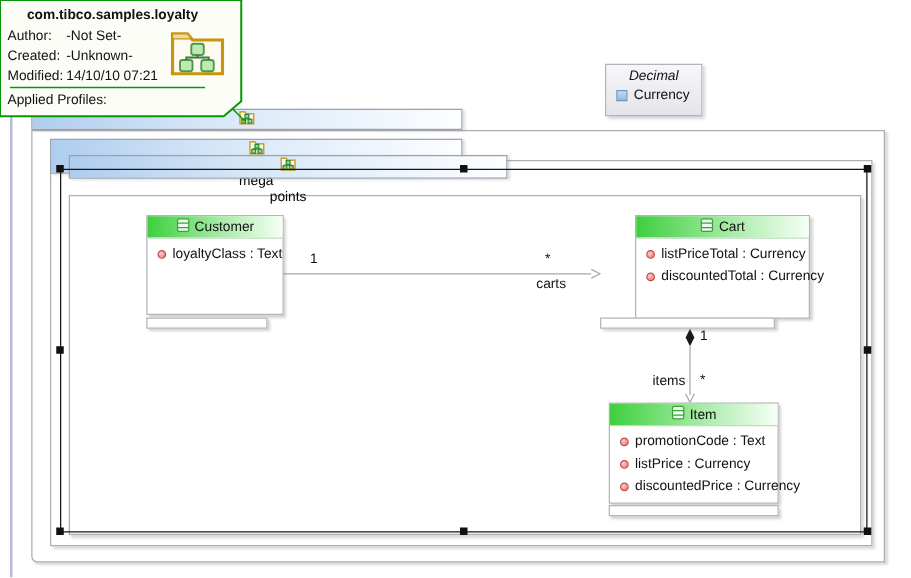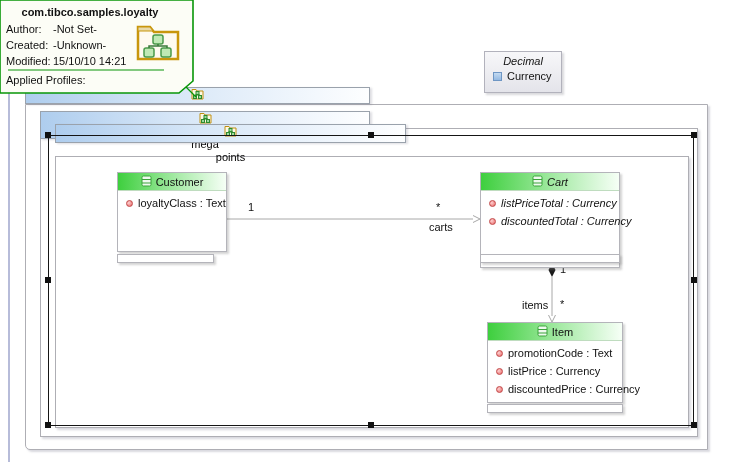--- a/index.html
+++ b/index.html
@@ -127,21 +127,21 @@
     </div>
     <div class="cls-attrs">
       <div class="attr-row">
         <span class="attr-dot"></span>
         <span>loyaltyClass : Text</span>
       </div>
     </div>
   </div>
   <div class="cls-foot" style="left:117px;top:254px;width:97px;height:9px;"></div>
 
-  <div class="cls" style="left:480px;top:172px;width:140px;height:96px;font-style:italic;">
+  <div class="cls" style="left:508px;top:172px;width:140px;height:83px;">
     <div class="cls-head">
       <span>
         <svg width="11" height="12" viewBox="0 0 11 12">
             <rect x="1" y="1" width="9" height="10" rx="1.5" fill="#eefaee" stroke="#3aa33a"></rect>
             <line x1="1" y1="4.5" x2="10" y2="4.5" stroke="#3aa33a"></line>
             <line x1="1" y1="8" x2="10" y2="8" stroke="#3aa33a"></line>
           </svg>
       </span>
       <span>Cart</span>
     </div>
@@ -209,21 +209,21 @@
     <line x1="8" y1="70" x2="164" y2="70" stroke="#089608" stroke-width="1.2"></line>
     <line x1="186" y1="87" x2="196" y2="97" stroke="#089608" stroke-width="1.2"></line>
   </svg>
   <div style="position:absolute;left:0;top:0;width:193px;height:76px;z-index:41;text-decoration:underline;">
     <div class="tt-text tt-title" style="left:0;top:6px;width:180px;text-align:center;">com.tibco.samples.loyalty</div>
     <div class="tt-text" style="left:6px;top:23px;">Author:</div>
     <div class="tt-text" style="left:53px;top:23px;">-Not Set-</div>
     <div class="tt-text" style="left:6px;top:39px;">Created:</div>
     <div class="tt-text" style="left:53px;top:39px;">-Unknown-</div>
     <div class="tt-text" style="left:6px;top:55px;">Modified:</div>
-    <div class="tt-text" style="left:53px;top:55px;">15/10/10 14:21</div>
+    <div class="tt-text" style="left:53px;top:55px;">14/10/10 07:21</div>
     <div class="tt-text" style="left:6px;top:74px;">Applied Profiles:</div>
     <span style="position:absolute;left:134px;top:24px;">
       <svg width="48" height="38" viewBox="0 0 48 38">
         <path d="M4 9 L4 35 L44 35 L44 8 L20 8 L16 3 L4 3 Z" fill="#fefaf0" stroke="#c8960c" stroke-width="2.5"></path>
         <path d="M4 3 L16 3 L19 7 L4 7 Z" fill="#e8d9a8" stroke="#c8960c" stroke-width="1"></path>
         <g stroke="#4a9a4a" stroke-width="1.5" fill="url(#)">
           <rect x="19" y="11" width="10" height="9" rx="2" fill="#bfe9b4"></rect>
           <rect x="10" y="24" width="10" height="9" rx="2" fill="#bfe9b4"></rect>
           <rect x="27" y="24" width="10" height="9" rx="2" fill="#bfe9b4"></rect>
           <path d="M24 20 L24 22 M15 24 L15 22 L33 22 L33 24" fill="none" stroke="#3a7a3a"></path>

